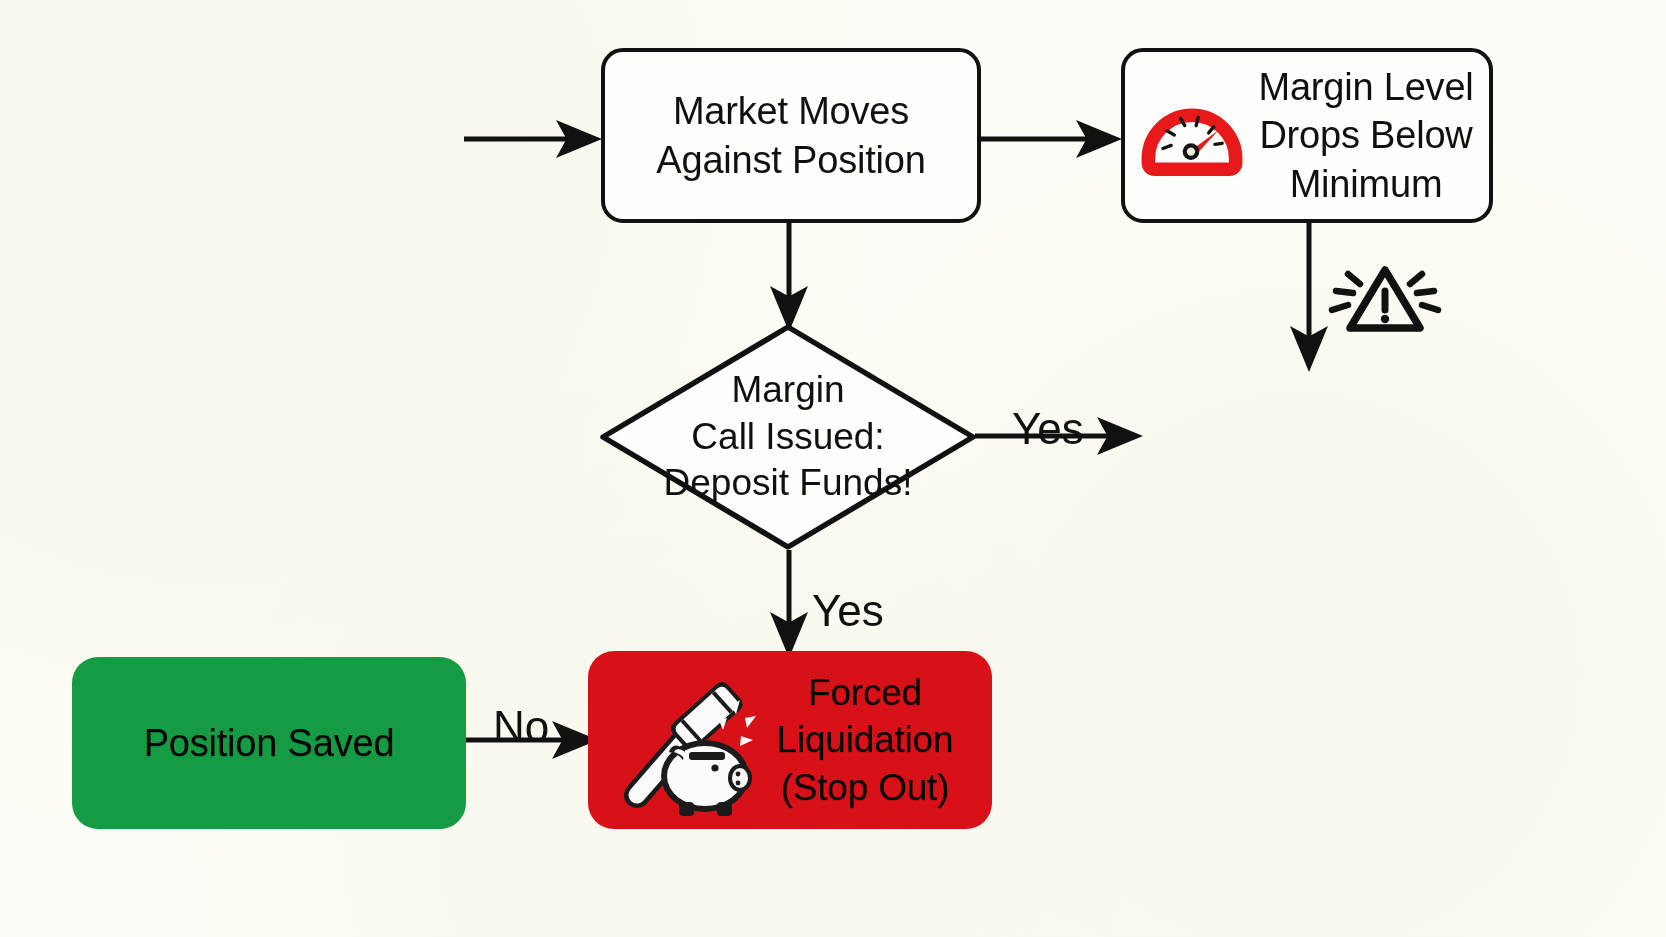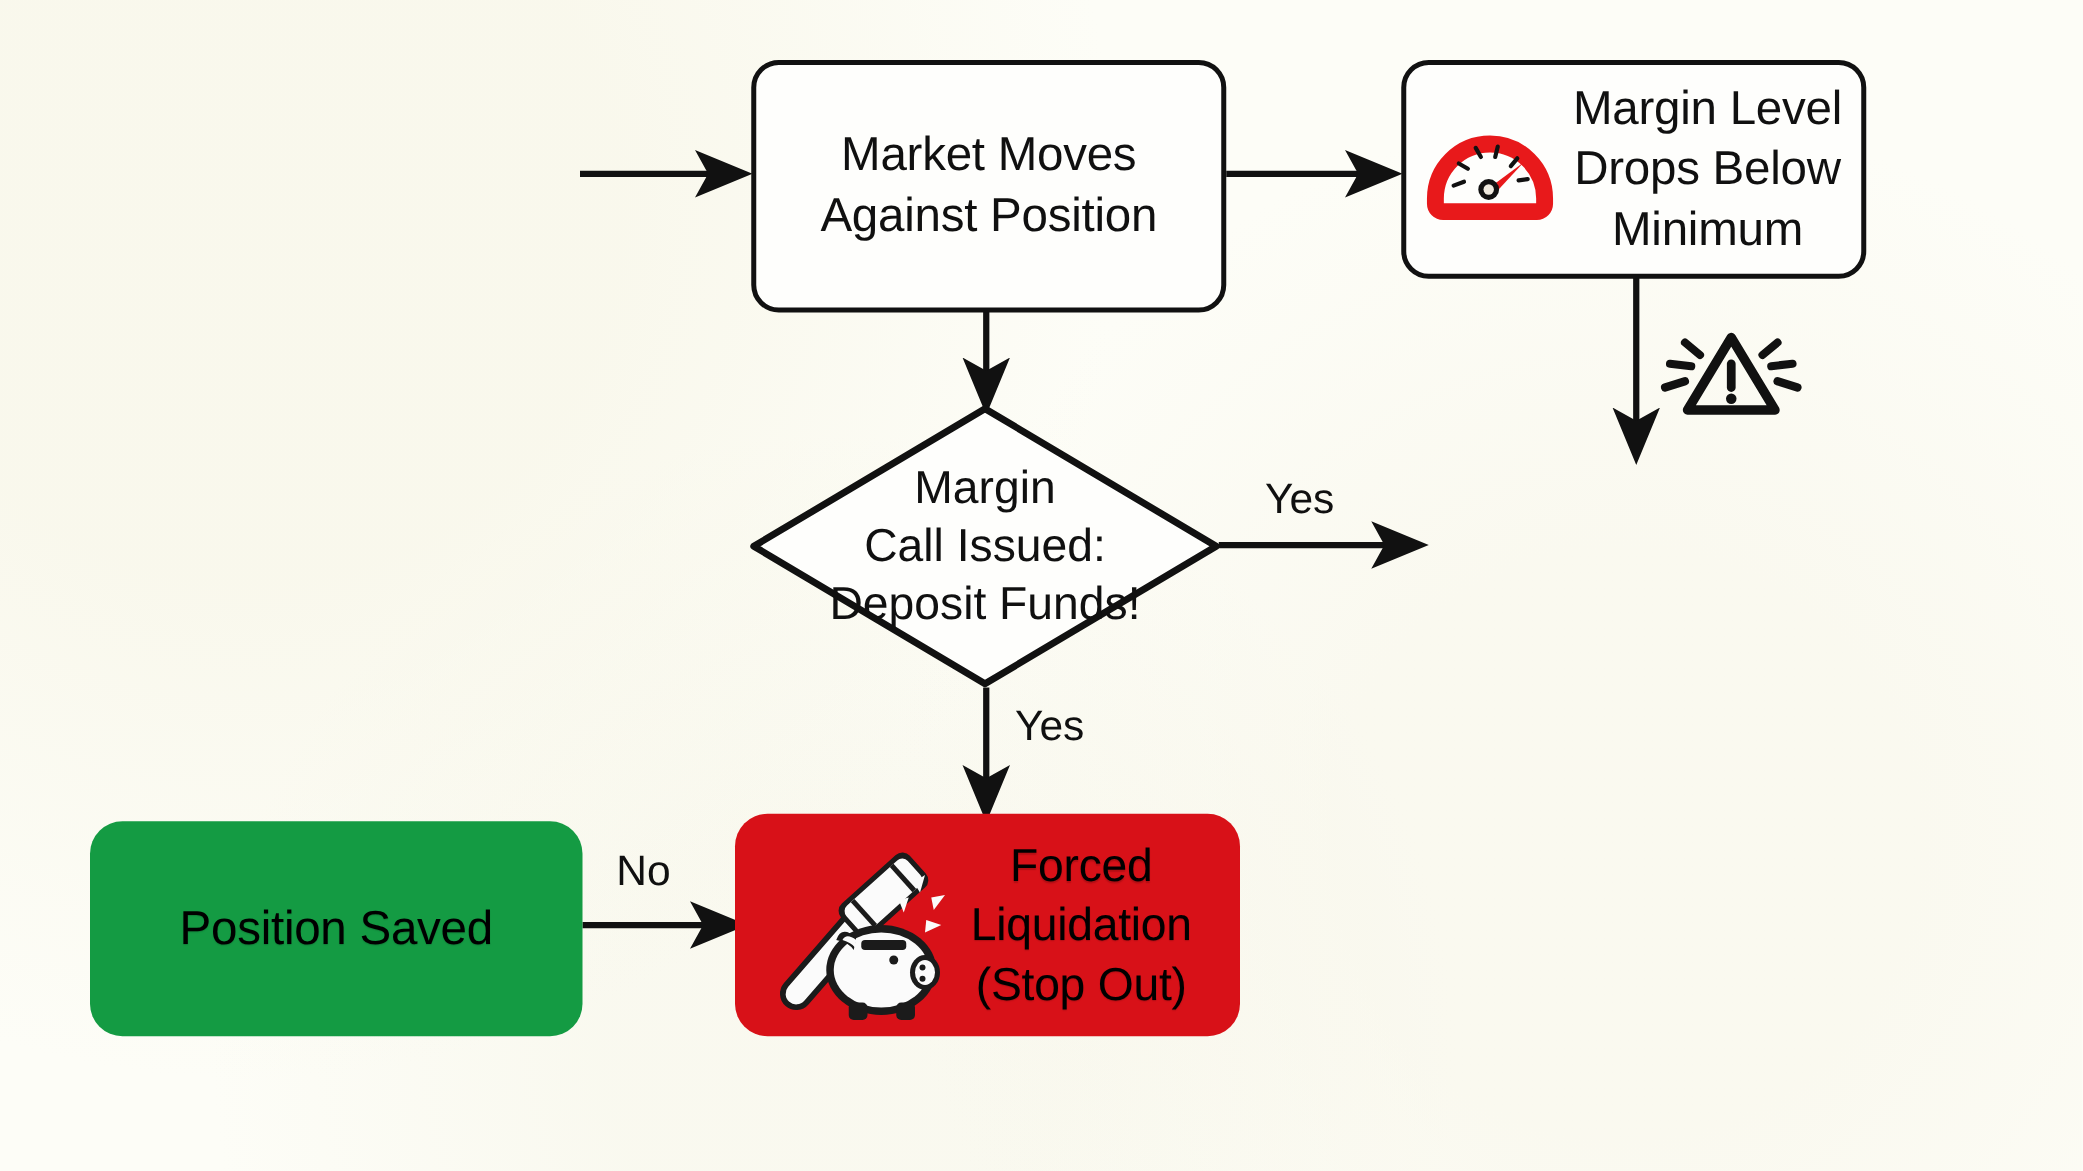--- a/index.html
+++ b/index.html
@@ -80,23 +80,24 @@
     text-align: center;
     color: #101010;
     font-size: 37px;
     line-height: 1.26;
     white-space: pre-line;
     z-index: 2;
   }
   .edge-label {
     position: absolute;
     color: #101010;
-    font-size: 34px;
+    font-size: 44px;
     z-index: 5;
     white-space: nowrap;
+    margin-top: 24px;
   }
   svg.layer {
     position: absolute;
     left: 0;
     top: 0;
     width: 1666px;
     height: 937px;
     z-index: 2;
     pointer-events: none;
   }
@@ -137,21 +138,21 @@
     <line x1="1309" y1="222" x2="1309" y2="362" stroke="#111111" stroke-width="5" marker-end="url(#ah)"></line>
 
     <line x1="975" y1="436" x2="1133" y2="436" stroke="#111111" stroke-width="5" marker-end="url(#ah)"></line>
 
     <line x1="789" y1="550" x2="789" y2="648" stroke="#111111" stroke-width="5" marker-end="url(#ah)"></line>
 
     <line x1="466" y1="740" x2="588" y2="740" stroke="#111111" stroke-width="5" marker-end="url(#ah)"></line>
   </svg>
 
 
-  <div class="node box" style="left:601px; top:48px; width:380px; height:202px;">
+  <div class="node box" style="left:601px; top:48px; width:380px; height:175px;">
     <div class="box-label">Market Moves
 Against Position</div>
   </div>
 
   <div class="node box" style="left:1121px; top:48px; width:372px; height:175px;">
     <div class="row-flex">
       <span class="icon-gauge" style="flex:0 0 auto; width:104px; height:104px; display:block;">
         <svg viewBox="0 0 100 100" width="104" height="104">
 
           <path d="M8,72 A42,42 0 1 1 92,72 L92,76 A6,6 0 0 1 86,82 L14,82 A6,6 0 0 1 8,76 Z" fill="none" stroke="#e8191b" stroke-width="13" stroke-linejoin="round"></path>

